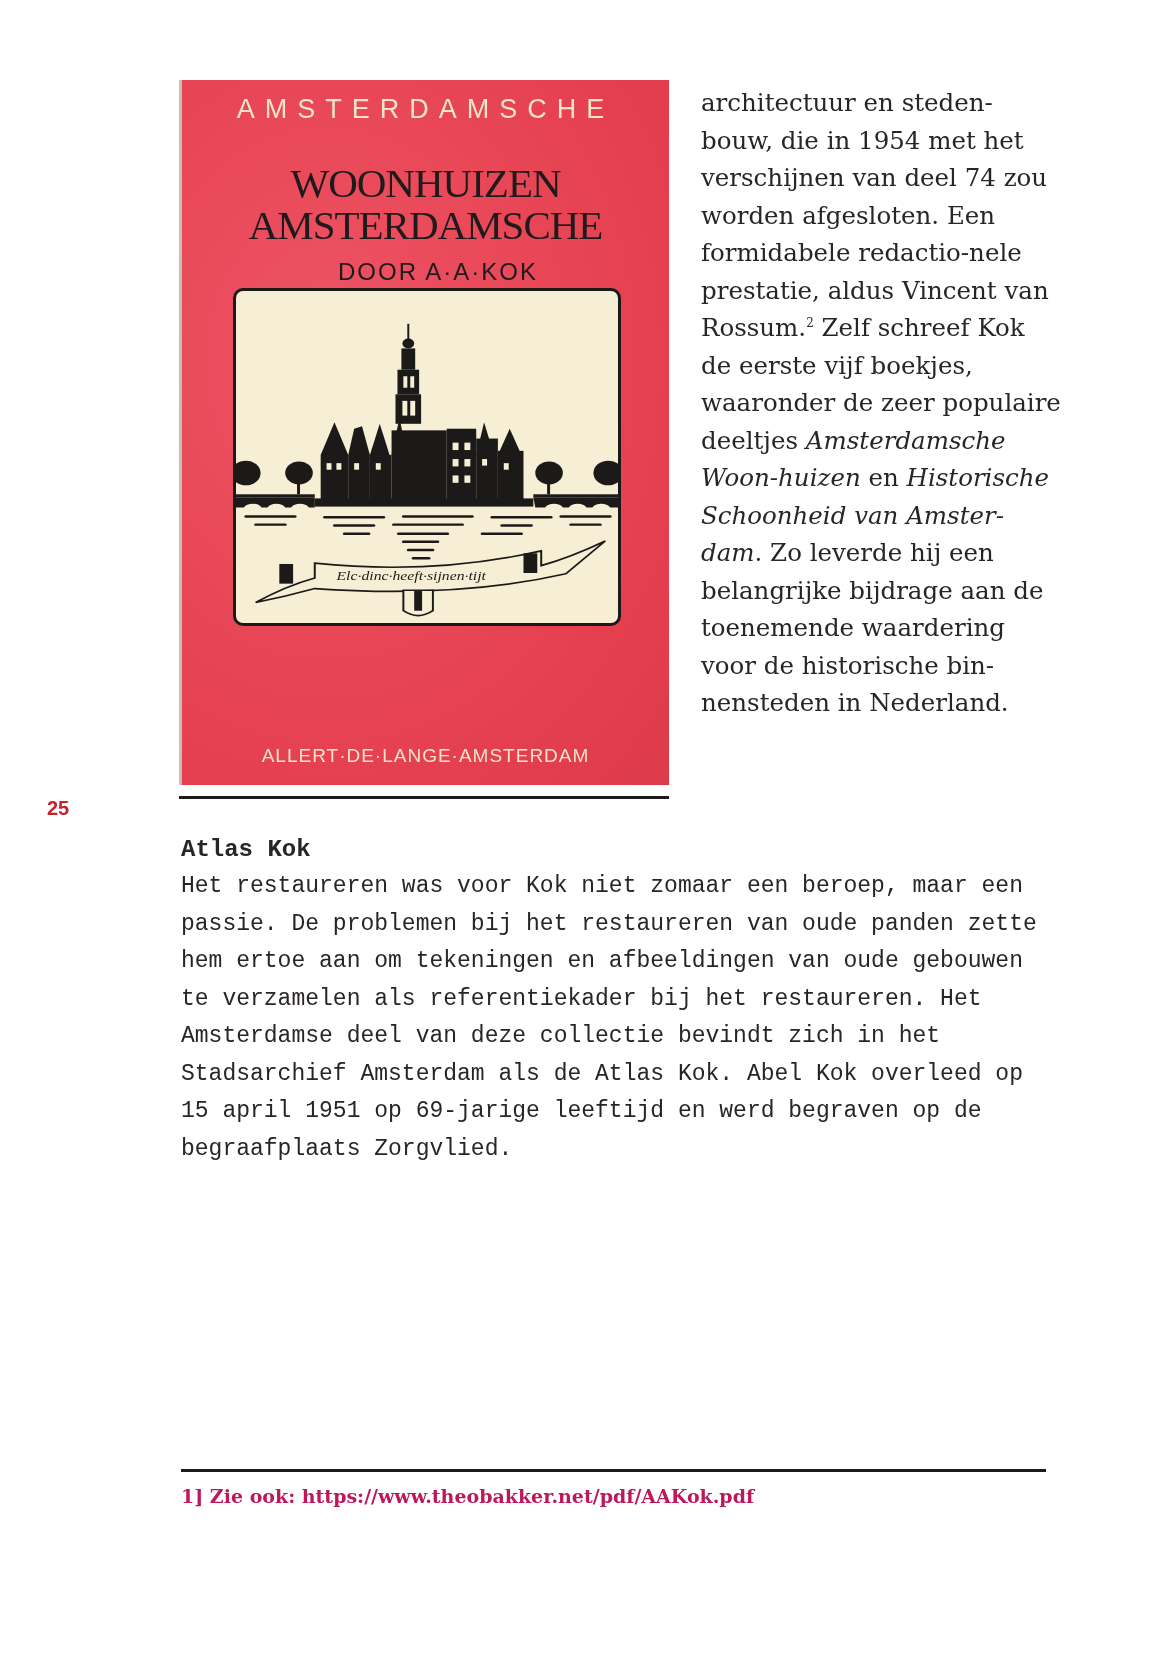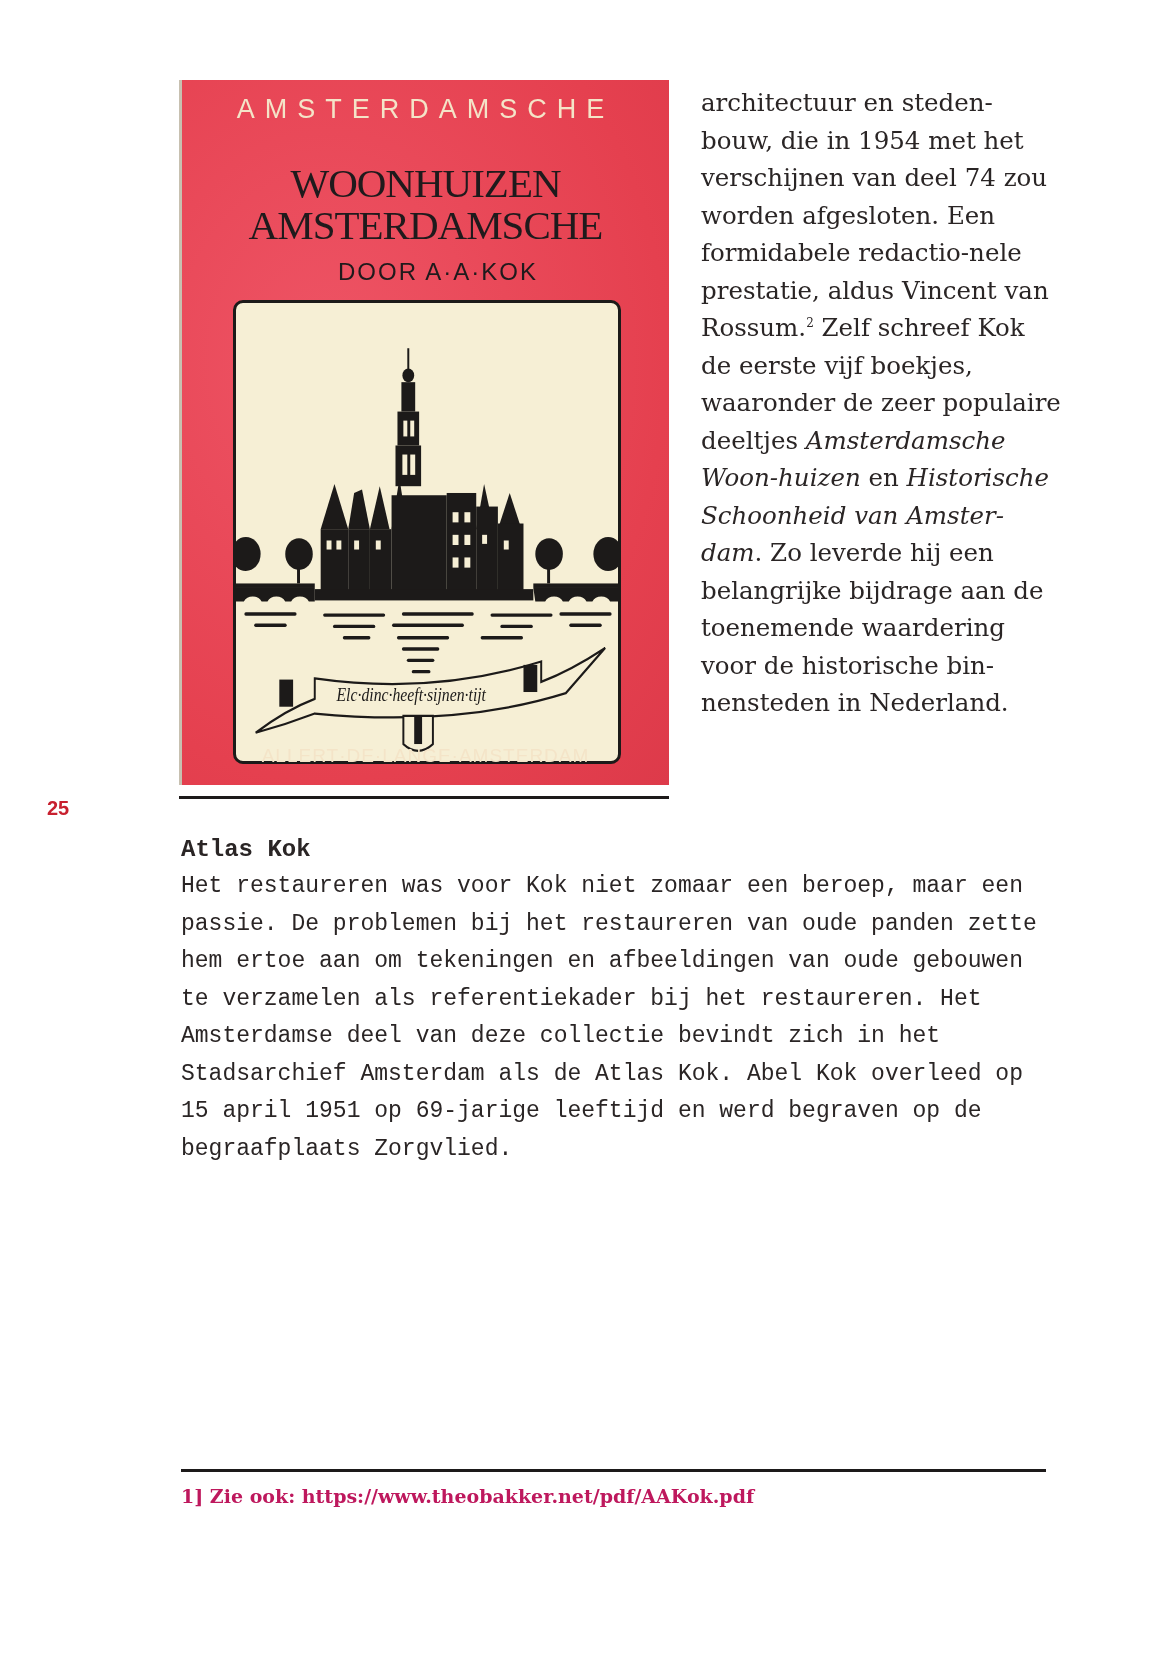--- a/index.html
+++ b/index.html
@@ -11,21 +11,21 @@
            background:#e8475a; background-image:radial-gradient(ellipse at 30% 40%, #ee5465 0%, #e5404f 70%, #dd3a4a 100%);
            box-sizing:border-box; border-left:3px solid #c7c0b0; }
   .cover-series { position:absolute; top:14px; left:0; right:0; text-align:center;
                   font-family:"Liberation Sans", sans-serif; font-size:27px; letter-spacing:10px;
                   color:#f4e4c8; }
   .cover-title { position:absolute; top:82px; left:0; right:0; text-align:center;
                  font-family:"Liberation Serif", serif; font-size:41px; line-height:42px; color:#1f1a1c;
                  letter-spacing:-1px; }
   .cover-author { position:absolute; top:178px; left:0; right:0; text-align:center;
                   font-family:"Liberation Sans", sans-serif; font-size:24px; letter-spacing:2px; color:#1f1a1c;padding-left:25px; }
-  .cover-illustration { position:absolute; left:51px; top:220px; width:388px; height:464px;
+  .cover-illustration { position:absolute; left:51px; top:208px; width:388px; height:338px;
                         background:#f6efd5; border:3px solid #1c1a19; border-radius:10px; box-sizing:border-box; overflow:hidden; }
   .cover-illustration svg { width:100%; height:100%; display:block; }
   .cover-publisher { position:absolute; bottom:18px; left:0; right:0; text-align:center;
                      font-family:"Liberation Sans", sans-serif; font-size:19px; letter-spacing:1px; color:#f4e4c8; }
   .figure-rule { position:absolute; left:179px; top:796px; width:490px; height:3px; background:#1d1a1a; }
   .side-column { position:absolute; left:701px; top:84px; width:360px; font-size:24.5px; line-height:37.5px; color:#2a2525; }
   .side-column p { margin:0; }
   .sup { font-size:12px; vertical-align:super; line-height:0; }
   em { font-style:italic; }
   .section { position:absolute; left:181px; top:832px; width:880px;font-family:Liberation Mono, monospace; }

